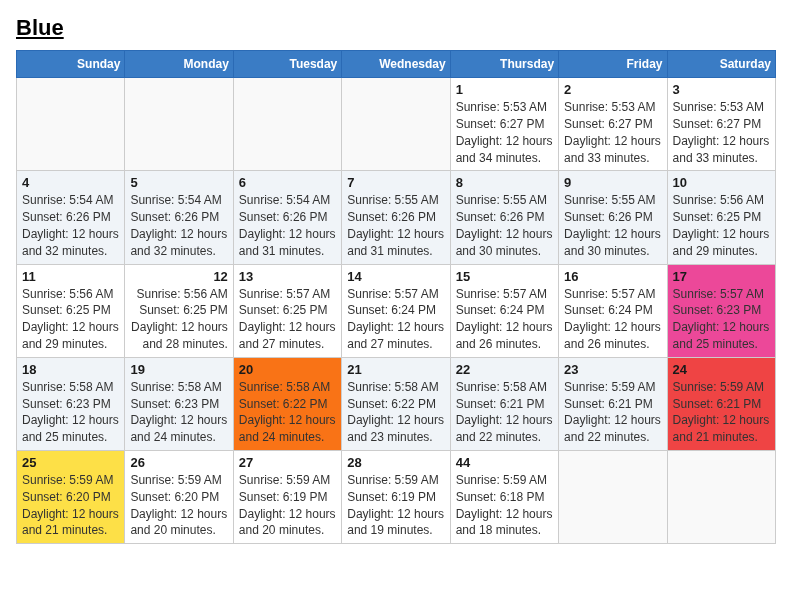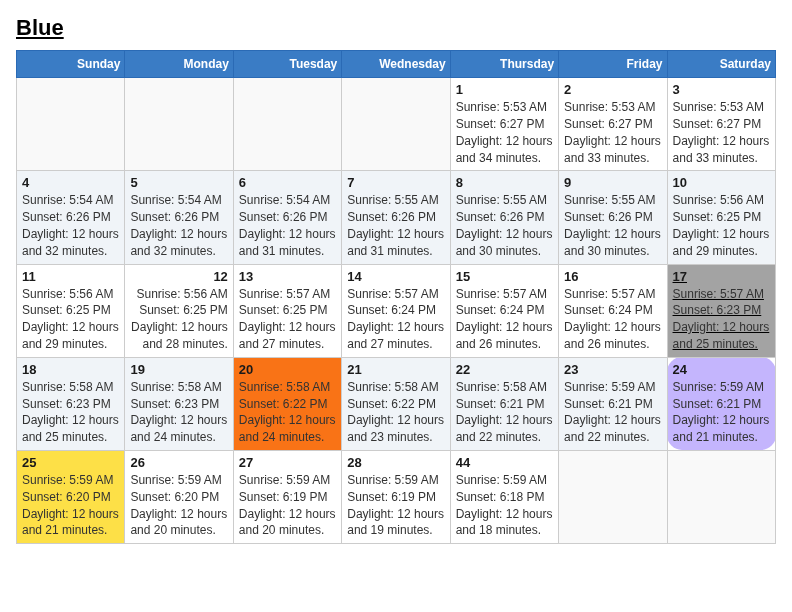--- a/index.html
+++ b/index.html
@@ -186,21 +186,21 @@
           <div class="day-info">Sunrise: 5:57 AM<br>Sunset: 6:24 PM<br>Daylight: 12 hours<br>and 27 minutes.</div>
         </td>
         <td style="background: rgb(255, 255, 255);">
           <span class="day-num">15</span>
           <div class="day-info">Sunrise: 5:57 AM<br>Sunset: 6:24 PM<br>Daylight: 12 hours<br>and 26 minutes.</div>
         </td>
         <td style="background: rgb(255, 255, 255); margin-left: 48px;">
           <span class="day-num">16</span>
           <div class="day-info">Sunrise: 5:57 AM<br>Sunset: 6:24 PM<br>Daylight: 12 hours<br>and 26 minutes.</div>
         </td>
-        <td style="background: #a3a3a3; text-decoration: underline;">
+        <td style="background: #ec4899;">
           <span class="day-num">17</span>
           <div class="day-info">Sunrise: 5:57 AM<br>Sunset: 6:23 PM<br>Daylight: 12 hours<br>and 25 minutes.</div>
         </td>
       </tr>
       <tr>
         <td style="background: rgb(240, 244, 248);">
           <span class="day-num">18</span>
           <div class="day-info">Sunrise: 5:58 AM<br>Sunset: 6:23 PM<br>Daylight: 12 hours<br>and 25 minutes.</div>
         </td>
         <td style="background: rgb(240, 244, 248);">
@@ -216,21 +216,21 @@
           <div class="day-info">Sunrise: 5:58 AM<br>Sunset: 6:22 PM<br>Daylight: 12 hours<br>and 23 minutes.</div>
         </td>
         <td style="background: rgb(240, 244, 248);">
           <span class="day-num">22</span>
           <div class="day-info">Sunrise: 5:58 AM<br>Sunset: 6:21 PM<br>Daylight: 12 hours<br>and 22 minutes.</div>
         </td>
         <td style="background: rgb(240, 244, 248);">
           <span class="day-num">23</span>
           <div class="day-info">Sunrise: 5:59 AM<br>Sunset: 6:21 PM<br>Daylight: 12 hours<br>and 22 minutes.</div>
         </td>
-        <td style="background: #c4b5fd; border-radius: 15px;">
+        <td style="background: #ef4444;">
           <span class="day-num">24</span>
           <div class="day-info">Sunrise: 5:59 AM<br>Sunset: 6:21 PM<br>Daylight: 12 hours<br>and 21 minutes.</div>
         </td>
       </tr>
       <tr>
         <td style="background: #fde047;">
           <span class="day-num">25</span>
           <div class="day-info">Sunrise: 5:59 AM<br>Sunset: 6:20 PM<br>Daylight: 12 hours<br>and 21 minutes.</div>
         </td>
         <td style="background: rgb(255, 255, 255);">

